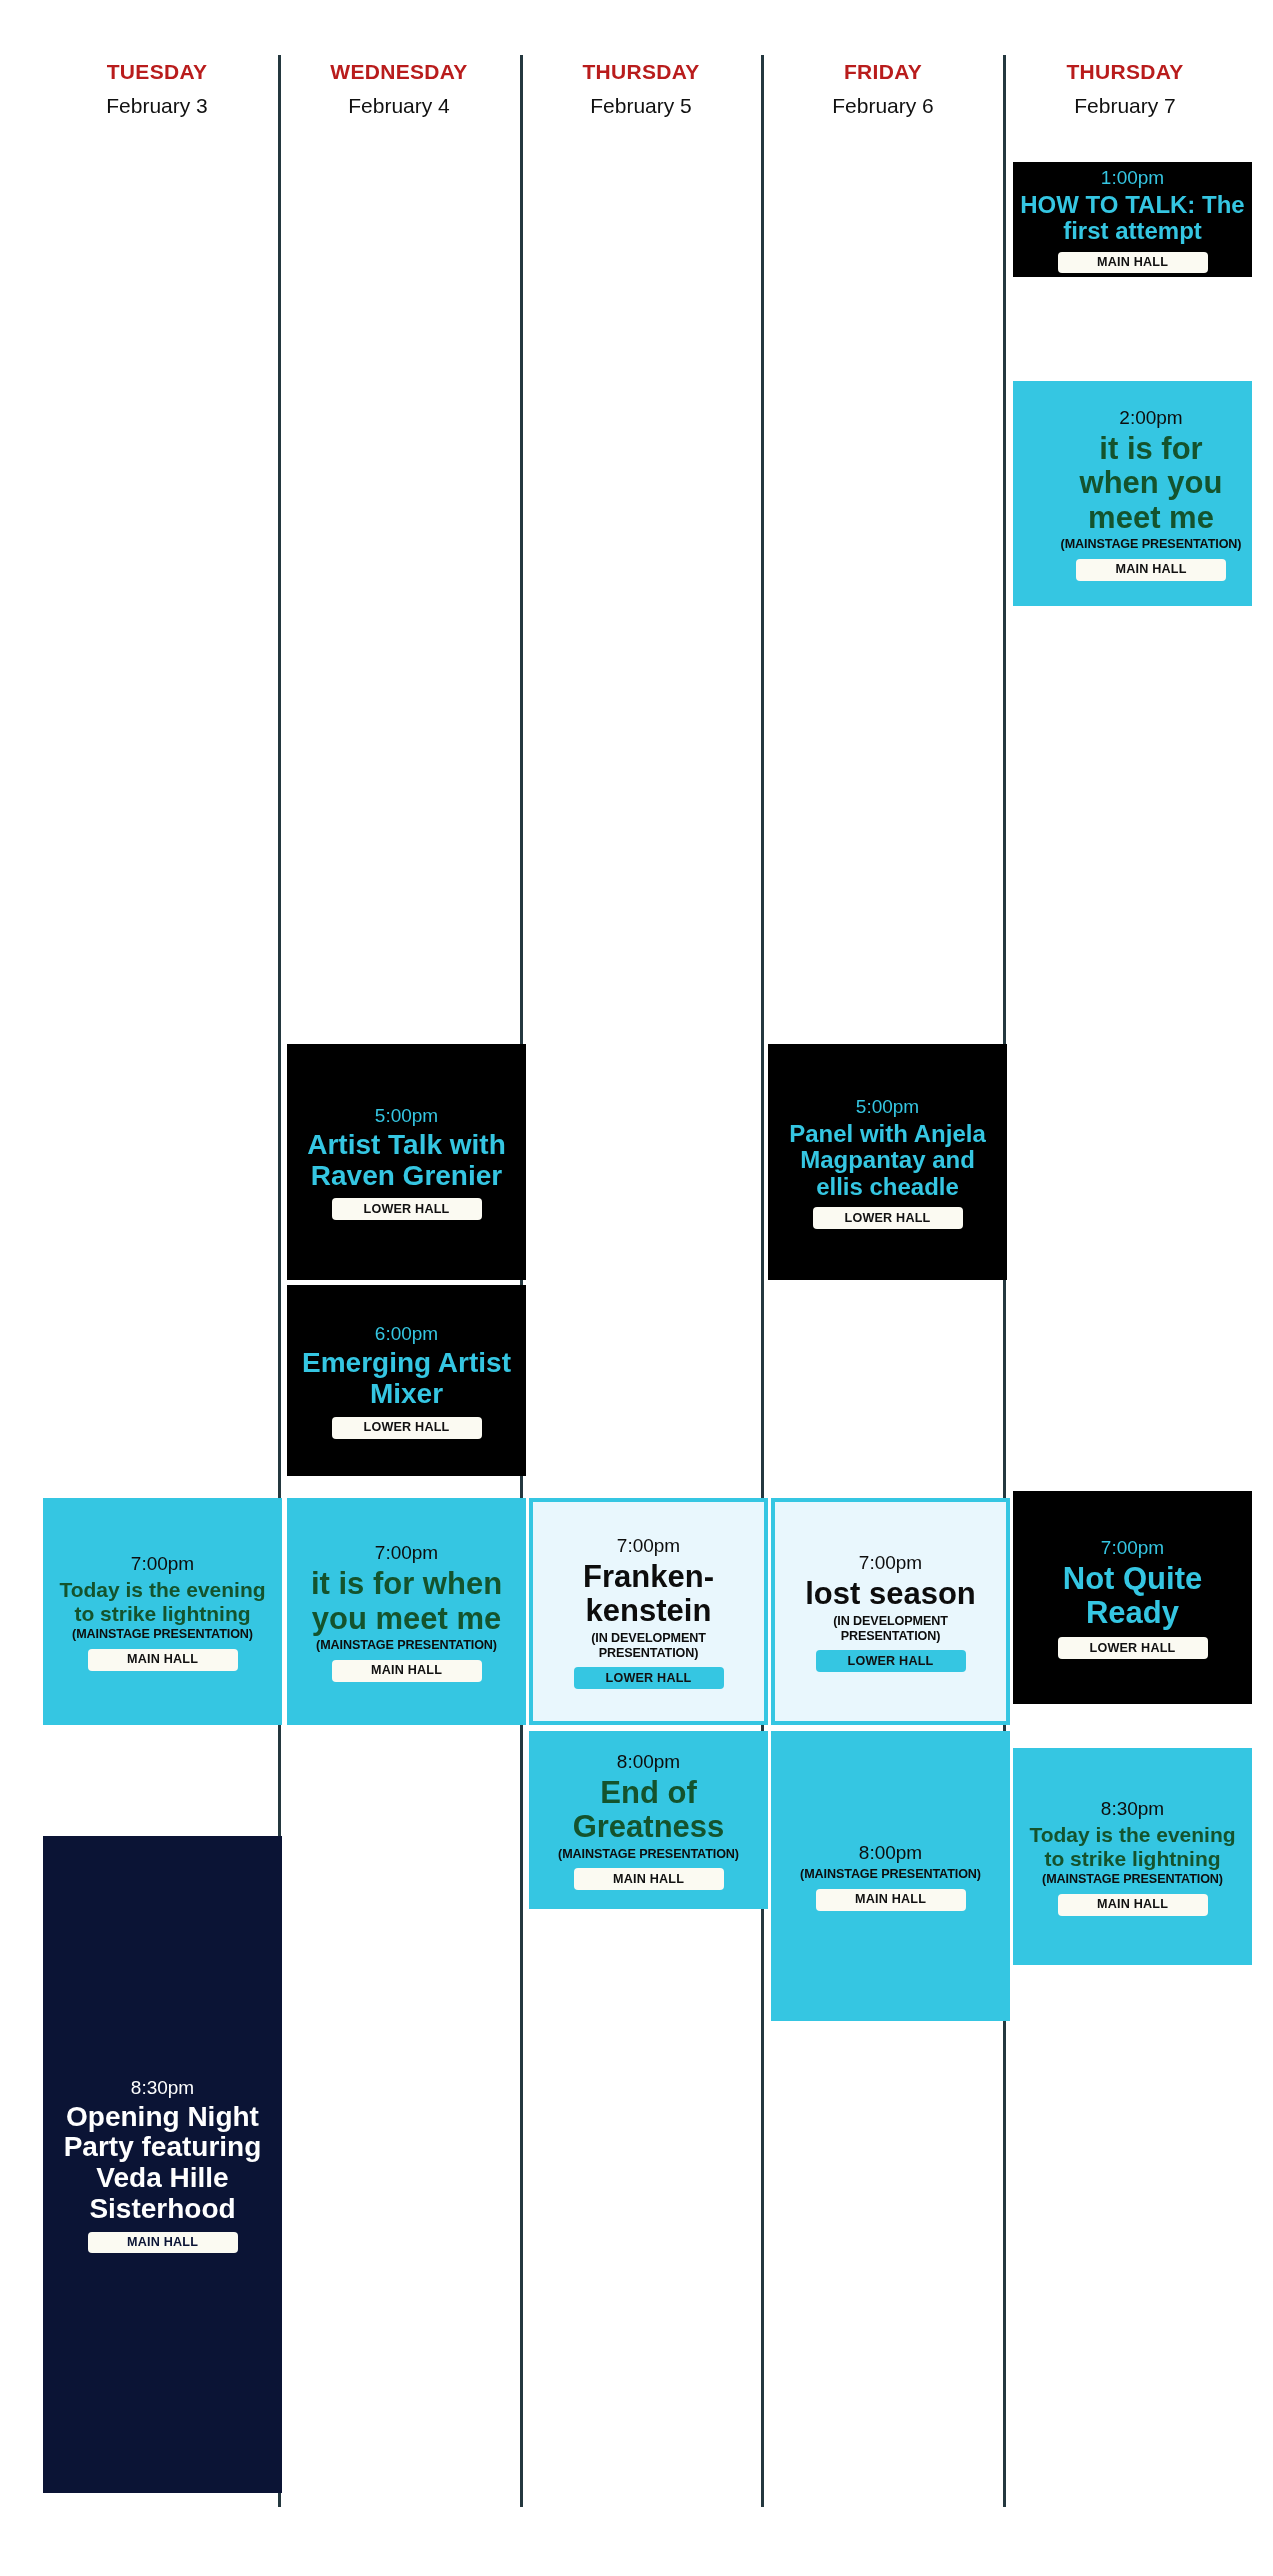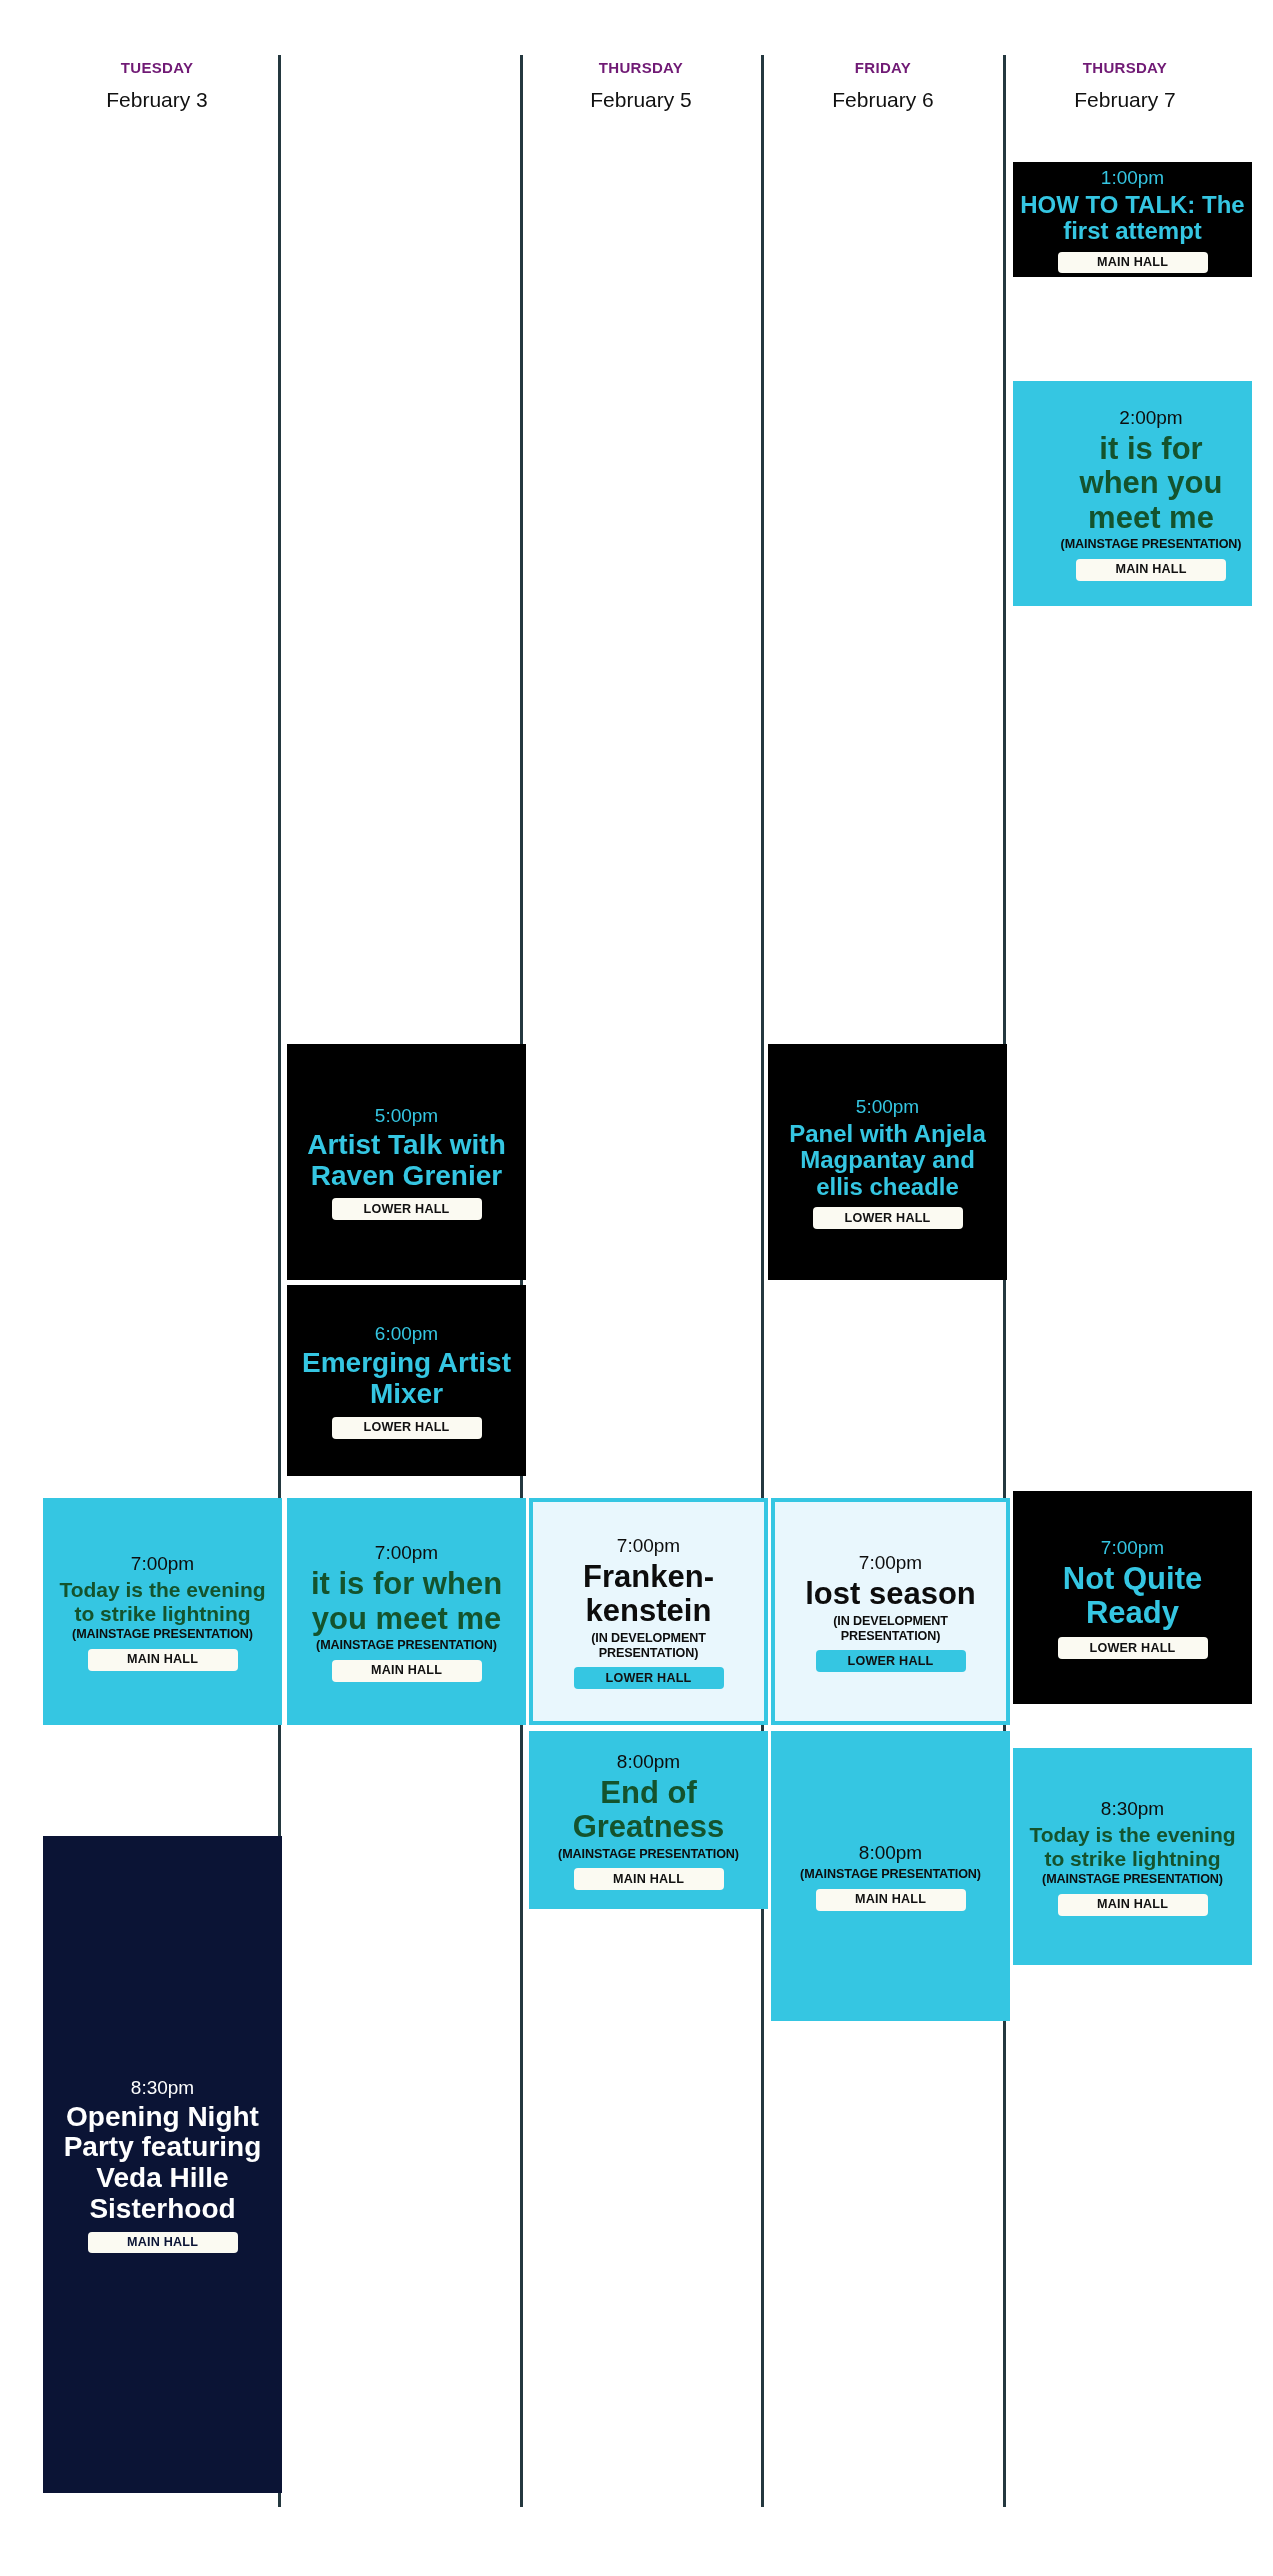--- a/index.html
+++ b/index.html
@@ -29,24 +29,24 @@
   }
 
   
   .day-head {
     position: absolute;
     top: 60px;
     width: 238px;
     text-align: center;
   }
   .day-name {
-    font-size: 15px;
+    font-size: 21px;
     font-weight: 700;
     letter-spacing: 0.3px;
-    color: #701a75;
+    color: #b91c1c;
     line-height: 1.1;
   }
   .day-date {
     font-size: 21px;
     font-weight: 400;
     color: #111111;
     margin-top: 11.2px;
     line-height: 1.1;
   }
 
@@ -132,20 +132,24 @@
 
   <div class="divider" style="left:278px;"></div>
   <div class="divider" style="left:520px;"></div>
   <div class="divider" style="left:761px;"></div>
   <div class="divider" style="left:1003px;"></div>
 
   <div class="day-head" style="left:38px;">
     <div class="day-name">TUESDAY</div>
     <div class="day-date">February 3</div>
   </div>
+  <div class="day-head" style="left:280px;">
+    <div class="day-name">WEDNESDAY</div>
+    <div class="day-date">February 4</div>
+  </div>
   <div class="day-head" style="left:522px;">
     <div class="day-name">THURSDAY</div>
     <div class="day-date">February 5</div>
   </div>
   <div class="day-head" style="left:764px;">
     <div class="day-name">FRIDAY</div>
     <div class="day-date">February 6</div>
   </div>
   <div class="day-head" style="left:1006px;">
     <div class="day-name">THURSDAY</div>

